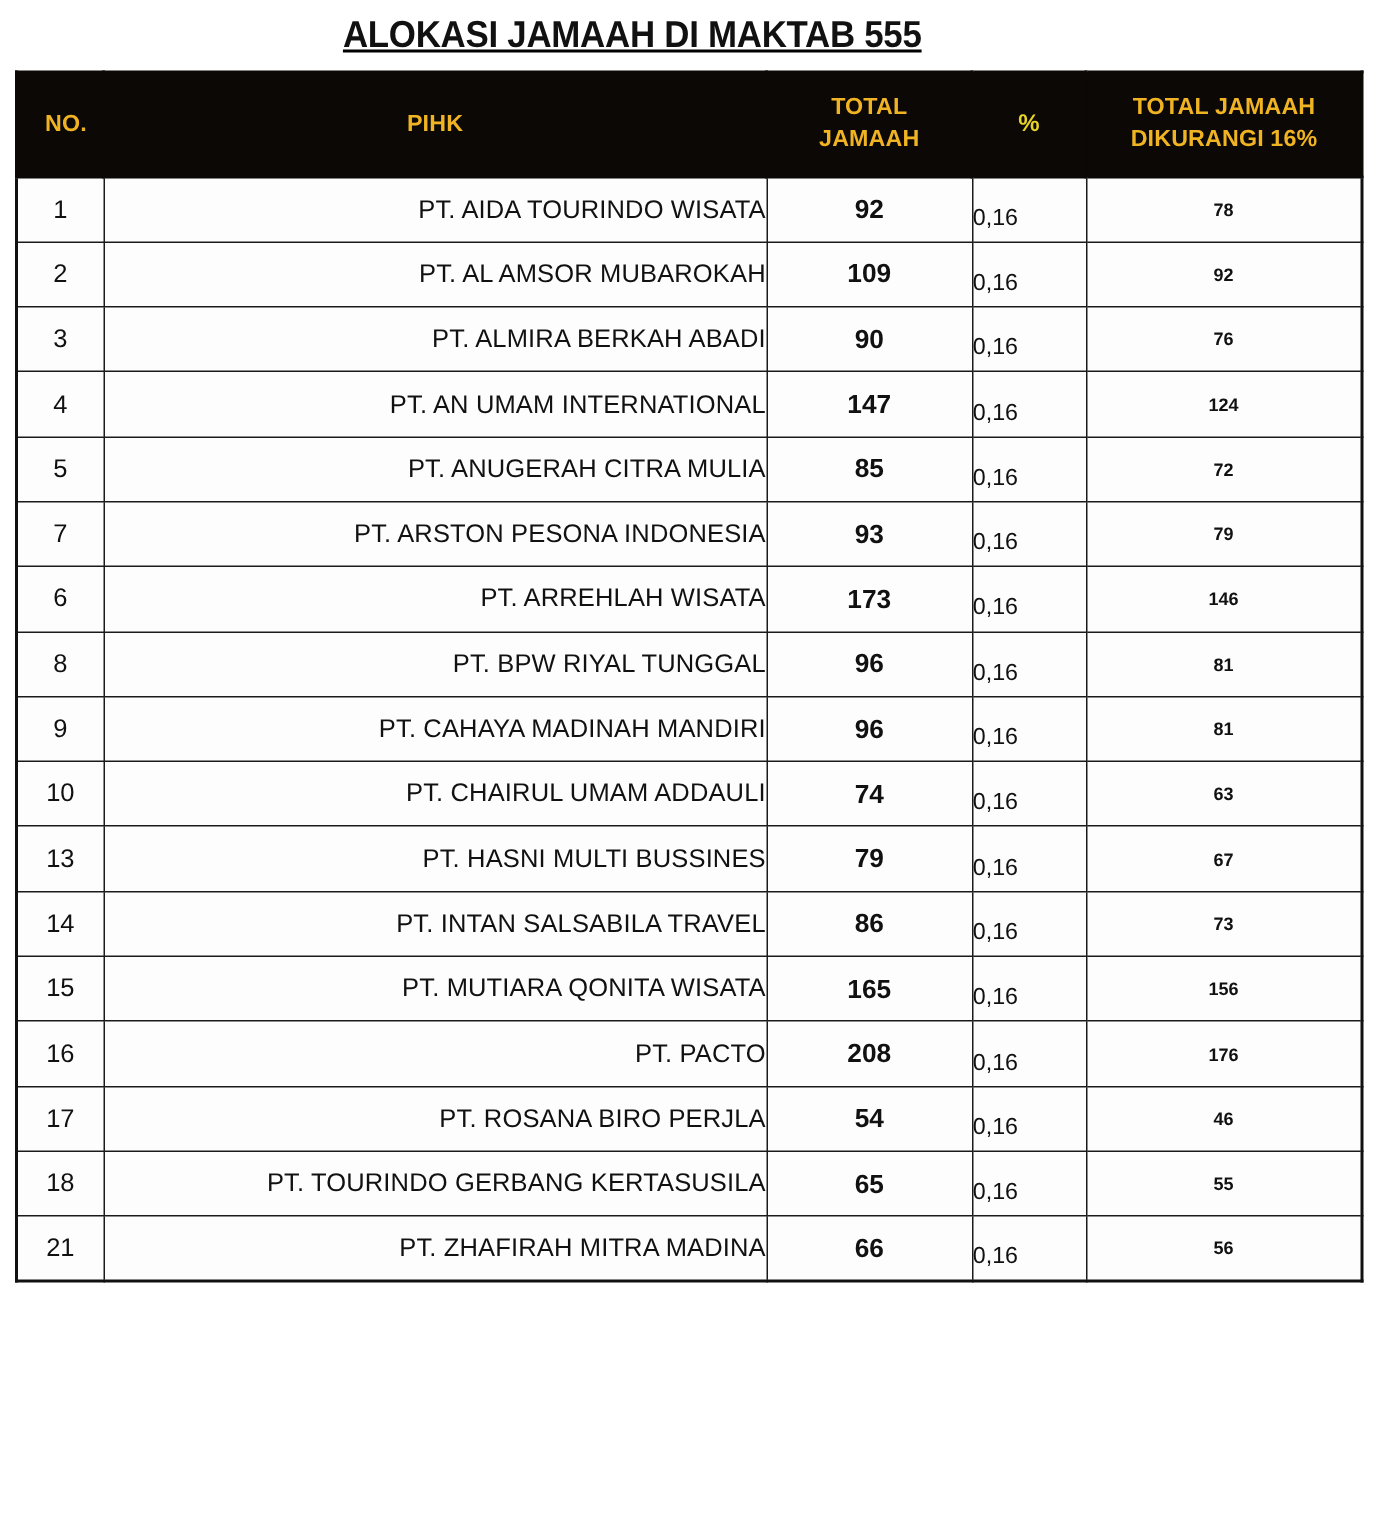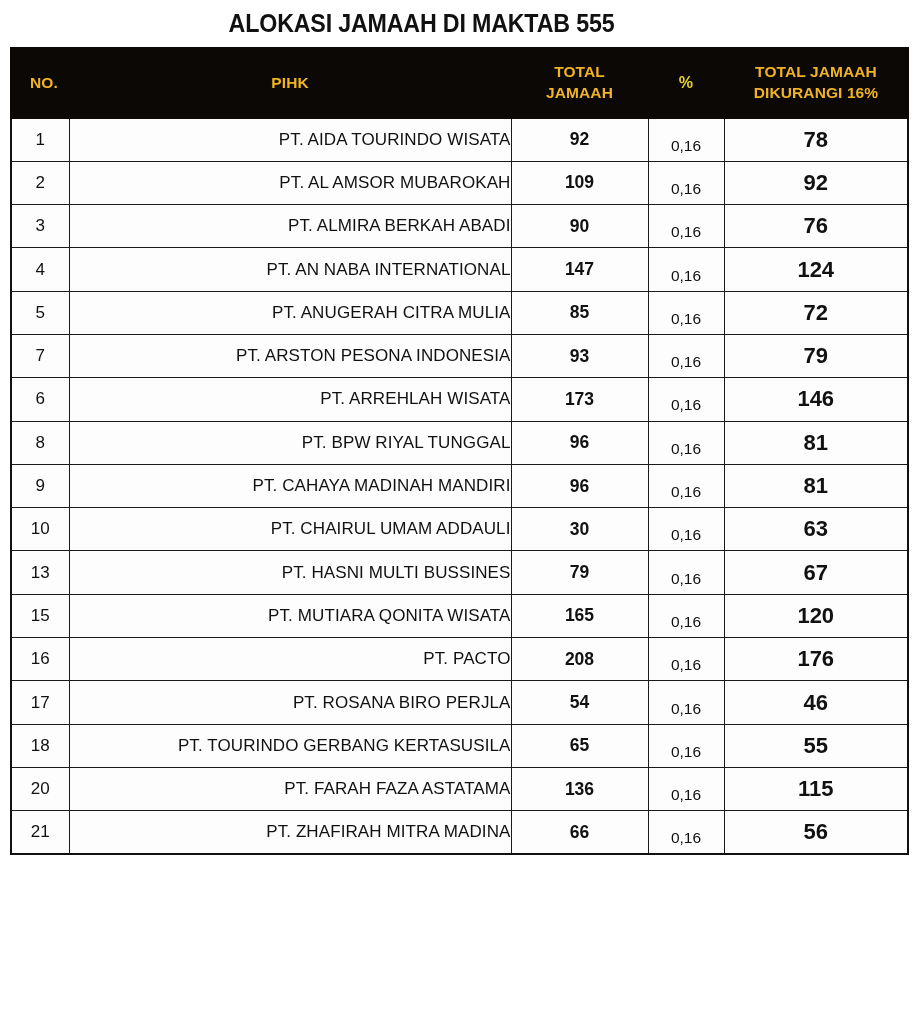--- a/index.html
+++ b/index.html
@@ -11,20 +11,21 @@
     height: 1024px;
     background: #ffffff;
     font-family: "Liberation Sans", sans-serif;
     overflow: hidden;
   }
   .page {
     position: relative;
     width: 843px;
     height: 1024px;
     box-sizing: border-box;
+    text-decoration: underline;
   }
   .title {
     text-align: center;
     font-family: "Liberation Sans", sans-serif;
     font-weight: bold;
     font-size: 25px;
     letter-spacing: -0.2px;
     color: #111111;
     line-height: 1;
     padding-top: 11px;
@@ -95,30 +96,29 @@
     padding-left: 6px;
     font-size: 17px;
     letter-spacing: 0.1px;
   }
   tbody td.total {
     text-align: center;
     font-weight: bold;
     font-size: 17.5px;
   }
   tbody td.pct {
-    text-align: center;
     font-weight: normal;
     font-size: 15.5px;
     padding-top: 12px;
     vertical-align: middle;
   }
   tbody td.reduced {
     text-align: center;
     font-weight: bold;
-    font-size: 22px;
+    font-size: 12px;
   }
 </style>
 </head>
 <body>
 
 <div class="page">
 
   <div class="title">ALOKASI JAMAAH DI MAKTAB 555</div>
 
   <div class="table-wrap">
@@ -162,21 +162,21 @@
           </tr>
           <tr>
             <td class="no">3</td>
             <td class="pihk">PT. ALMIRA BERKAH ABADI</td>
             <td class="total">90</td>
             <td class="pct">0,16</td>
             <td class="reduced">76</td>
           </tr>
           <tr>
             <td class="no">4</td>
-            <td class="pihk">PT. AN NABA INTERNATIONAL</td>
+            <td class="pihk">PT. AN UMAM INTERNATIONAL</td>
             <td class="total">147</td>
             <td class="pct">0,16</td>
             <td class="reduced">124</td>
           </tr>
           <tr>
             <td class="no">5</td>
             <td class="pihk">PT. ANUGERAH CITRA MULIA</td>
             <td class="total">85</td>
             <td class="pct">0,16</td>
             <td class="reduced">72</td>
@@ -205,37 +205,44 @@
           <tr>
             <td class="no">9</td>
             <td class="pihk">PT. CAHAYA MADINAH MANDIRI</td>
             <td class="total">96</td>
             <td class="pct">0,16</td>
             <td class="reduced">81</td>
           </tr>
           <tr>
             <td class="no">10</td>
             <td class="pihk">PT. CHAIRUL UMAM ADDAULI</td>
-            <td class="total">30</td>
+            <td class="total">74</td>
             <td class="pct">0,16</td>
             <td class="reduced">63</td>
           </tr>
           <tr>
             <td class="no">13</td>
             <td class="pihk">PT. HASNI MULTI BUSSINES</td>
             <td class="total">79</td>
             <td class="pct">0,16</td>
             <td class="reduced">67</td>
           </tr>
           <tr>
+            <td class="no">14</td>
+            <td class="pihk">PT. INTAN SALSABILA TRAVEL</td>
+            <td class="total">86</td>
+            <td class="pct">0,16</td>
+            <td class="reduced">73</td>
+          </tr>
+          <tr>
             <td class="no">15</td>
             <td class="pihk">PT. MUTIARA QONITA WISATA</td>
             <td class="total">165</td>
             <td class="pct">0,16</td>
-            <td class="reduced">120</td>
+            <td class="reduced">156</td>
           </tr>
           <tr>
             <td class="no">16</td>
             <td class="pihk">PT. PACTO</td>
             <td class="total">208</td>
             <td class="pct">0,16</td>
             <td class="reduced">176</td>
           </tr>
           <tr>
             <td class="no">17</td>
@@ -245,27 +252,20 @@
             <td class="reduced">46</td>
           </tr>
           <tr>
             <td class="no">18</td>
             <td class="pihk">PT. TOURINDO GERBANG KERTASUSILA</td>
             <td class="total">65</td>
             <td class="pct">0,16</td>
             <td class="reduced">55</td>
           </tr>
           <tr>
-            <td class="no">20</td>
-            <td class="pihk">PT. FARAH FAZA ASTATAMA</td>
-            <td class="total">136</td>
-            <td class="pct">0,16</td>
-            <td class="reduced">115</td>
-          </tr>
-          <tr>
             <td class="no">21</td>
             <td class="pihk">PT. ZHAFIRAH MITRA MADINA</td>
             <td class="total">66</td>
             <td class="pct">0,16</td>
             <td class="reduced">56</td>
           </tr>
         </tbody>
     </table>
   </div>
 

